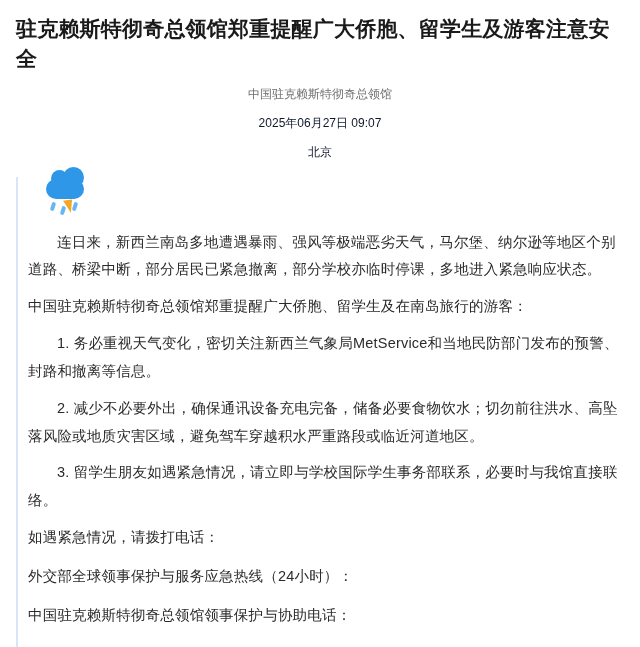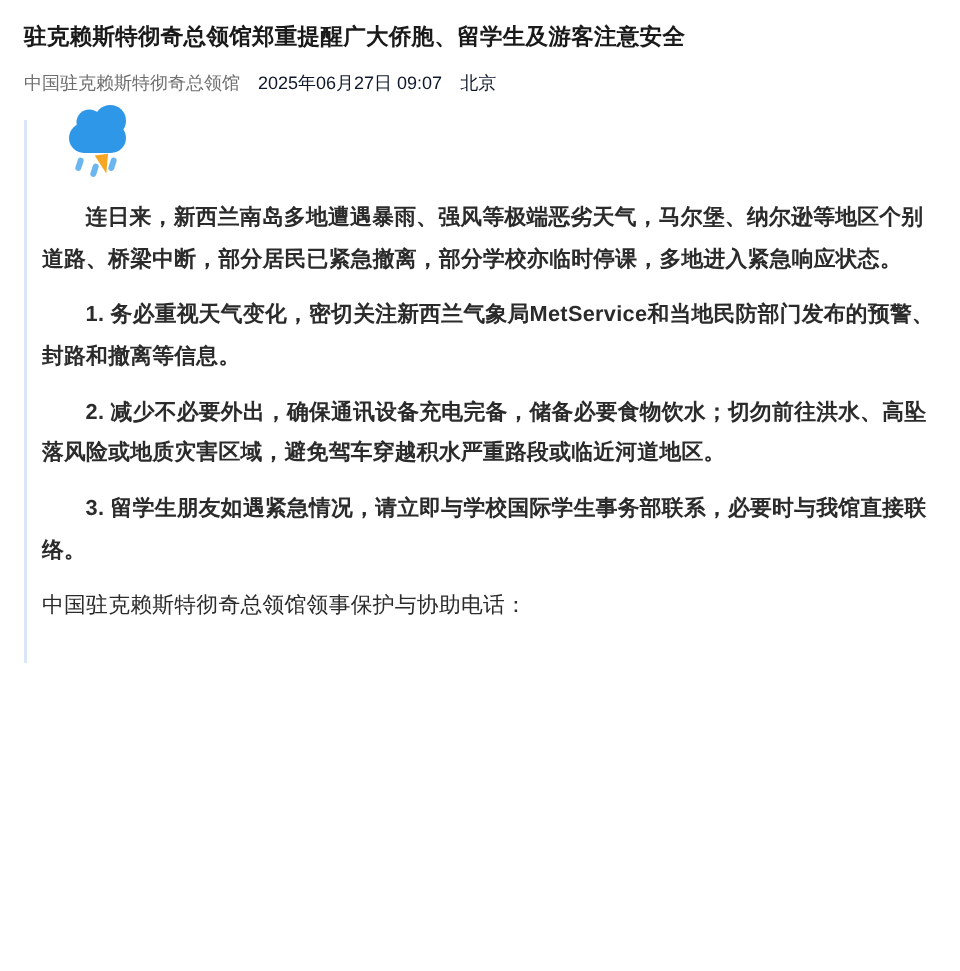--- a/index.html
+++ b/index.html
@@ -13,34 +13,35 @@
     font-family: "Liberation Sans", sans-serif;
     color: #222222;
     -webkit-font-smoothing: antialiased;
   }
   .page {
     width: 640px;
     box-sizing: border-box;
     padding: 14px 16px 0 16px;
   }
   .headline {
-    font-size: 15px;
+    font-size: 21px;
     line-height: 1.42;
     font-weight: bold;
     color: #1a1a1a;
     letter-spacing: 0.2px;
     margin: 0 0 12px 0;
   }
   .meta {
     display: flex;
     align-items: center;
     gap: 12px;
     font-size: 12px;
     color: #8a8a8a;
     margin-bottom: 16px;
+    flex-direction: column;
   }
   .meta .source {
     color: #6f6f6f;
   }
   .meta .time,
   .meta .place {
     color: #0f172a;
   }
   .article {
     position: relative;
@@ -115,21 +116,20 @@
   }
   .body-text p {
     font-size: 14.5px;
     line-height: 1.92;
     color: #2b2b2b;
     margin: 0 0 9px 0;
     letter-spacing: 0.2px;
   }
   .body-text p.indent {
     text-indent: 2em;
-    font-weight: bold;
   }
   .body-text p.tel {
     margin-bottom: 11px;
   }
 </style>
 </head>
 <body>
 
 <div class="page">
 
@@ -146,21 +146,24 @@
     <div class="weather-icon">
       <span class="cloud"></span>
       <span class="bolt"></span>
       <span class="drop d1"></span>
       <span class="drop d2"></span>
       <span class="drop d3"></span>
     </div>
 
     <div class="body-text">
       <p class="indent">连日来，新西兰南岛多地遭遇暴雨、强风等极端恶劣天气，马尔堡、纳尔逊等地区个别道路、桥梁中断，部分居民已紧急撤离，部分学校亦临时停课，多地进入紧急响应状态。</p>
+      <p>中国驻克赖斯特彻奇总领馆郑重提醒广大侨胞、留学生及在南岛旅行的游客：</p>
       <p class="indent">1. 务必重视天气变化，密切关注新西兰气象局MetService和当地民防部门发布的预警、封路和撤离等信息。</p>
       <p class="indent">2. 减少不必要外出，确保通讯设备充电完备，储备必要食物饮水；切勿前往洪水、高坠落风险或地质灾害区域，避免驾车穿越积水严重路段或临近河道地区。</p>
       <p class="indent">3. 留学生朋友如遇紧急情况，请立即与学校国际学生事务部联系，必要时与我馆直接联络。</p>
+      <p class="tel">如遇紧急情况，请拨打电话：</p>
+      <p class="tel">外交部全球领事保护与服务应急热线（24小时）：</p>
       <p class="tel">中国驻克赖斯特彻奇总领馆领事保护与协助电话：</p>
 
     </div>
 
   </div>
 </div>
 
 </body></html>

